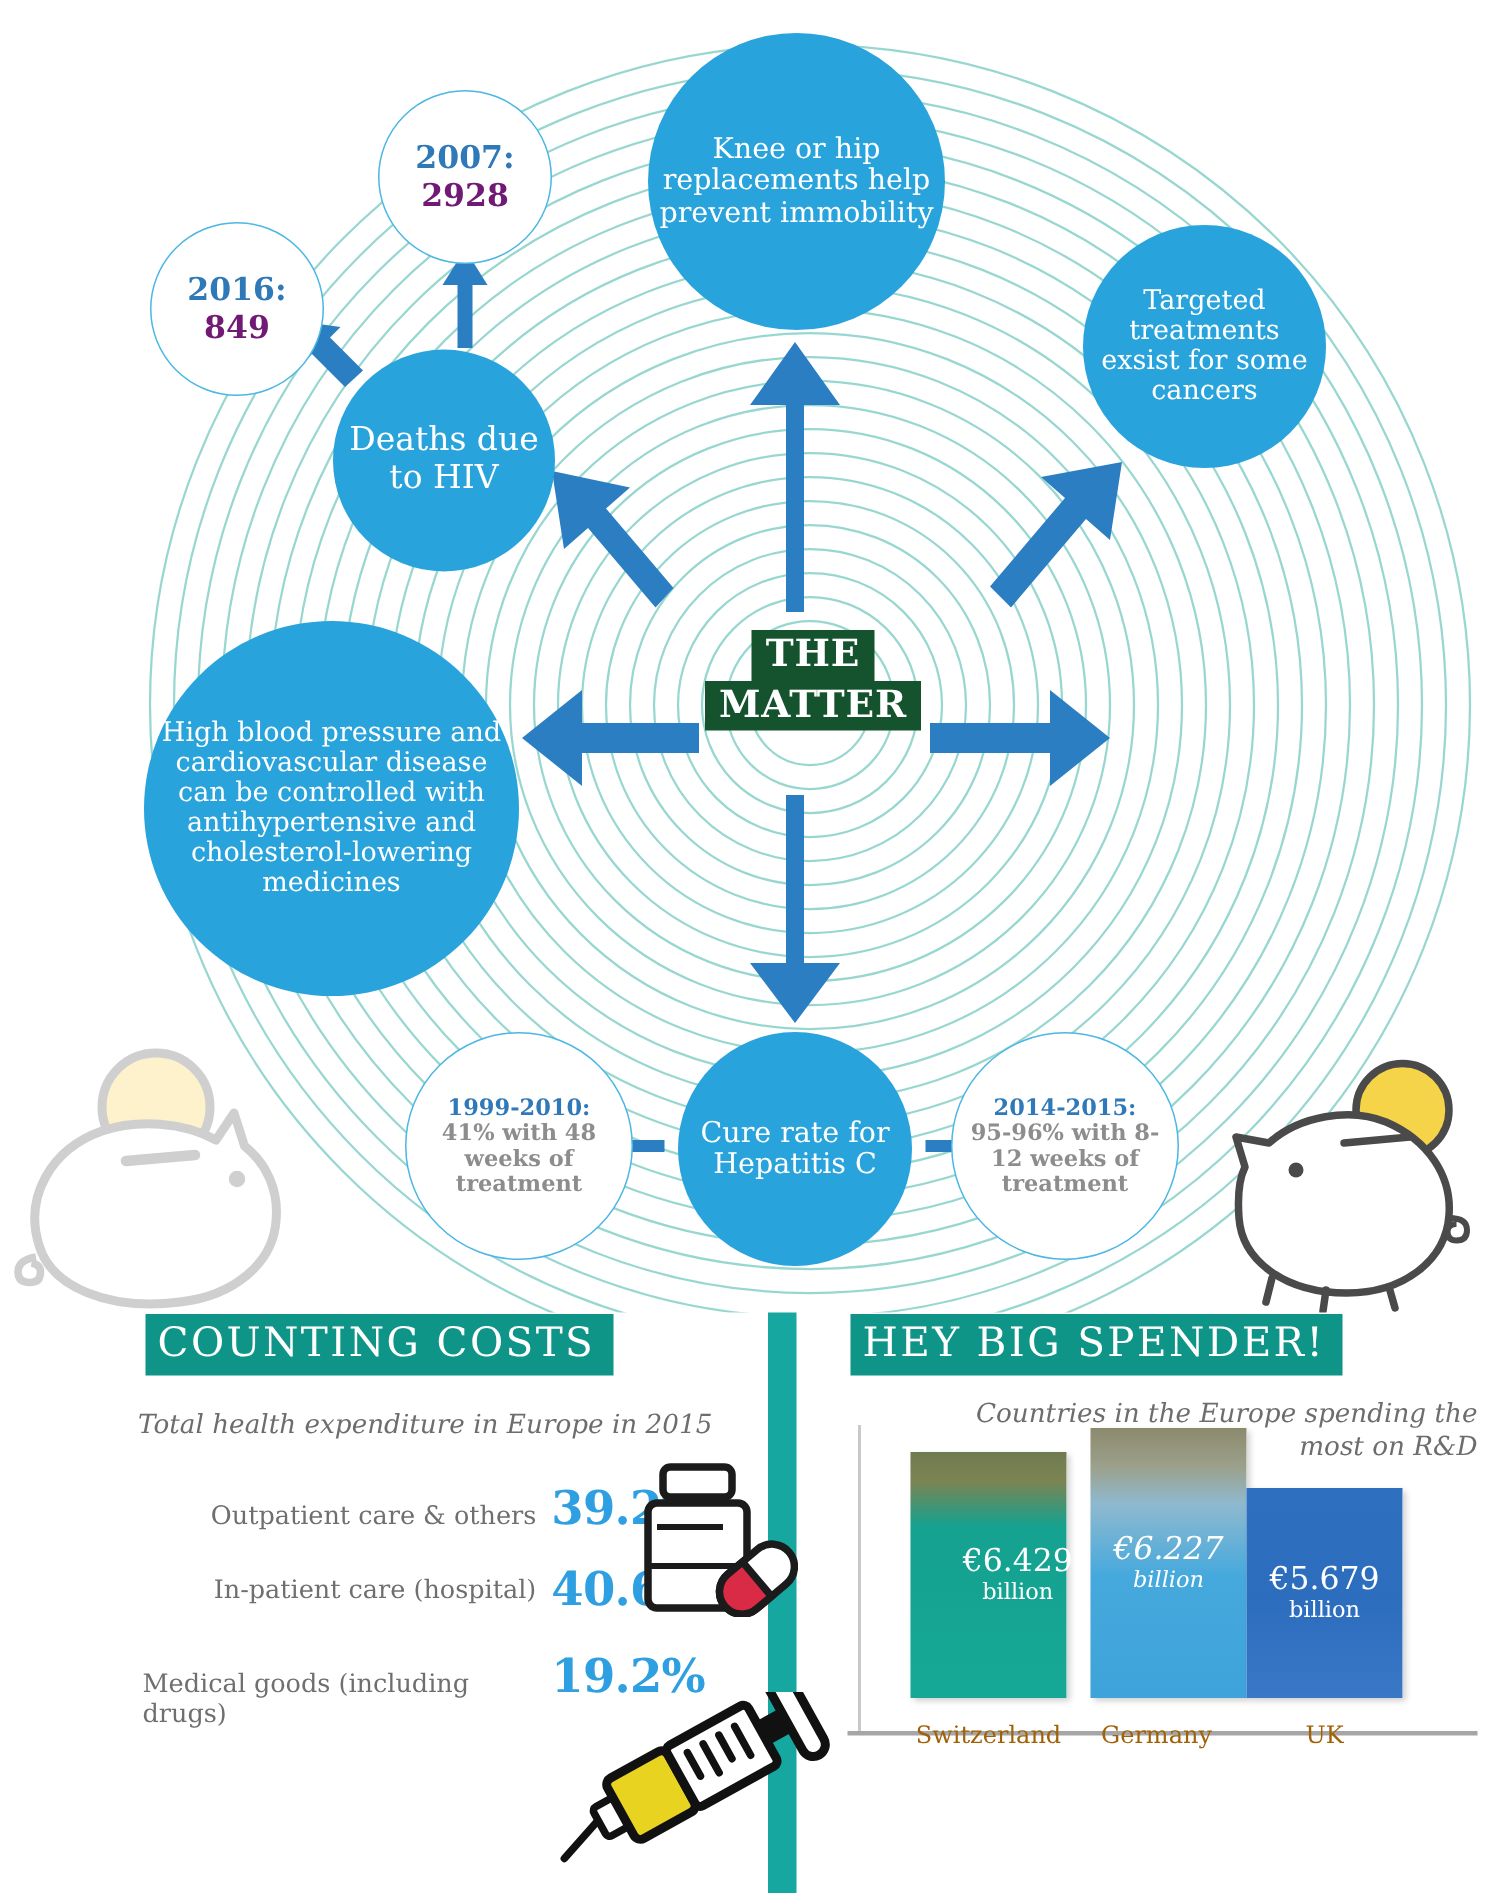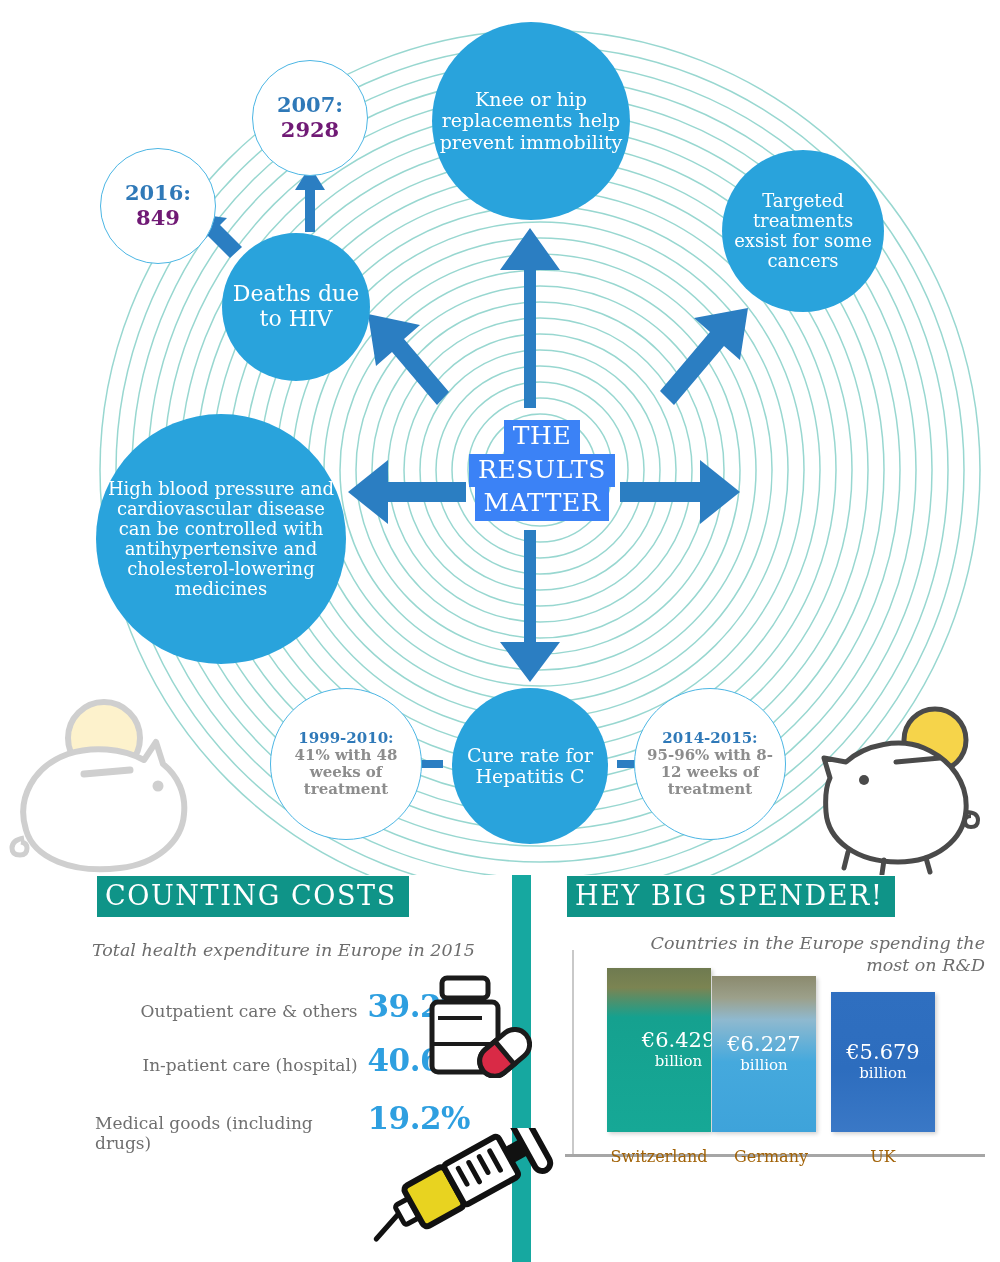--- a/index.html
+++ b/index.html
@@ -52,22 +52,22 @@
   #n-2014      { left: 634px; top: 688px; width: 152px; height: 152px; font-size: 15px; }
 
   
   #hub {
     position: absolute; left: 466px; top: 420px;
     width: 152px; display: flex; flex-direction: column;
     align-items: center; z-index: 6;
     font-family: "DejaVu Serif", serif;
   }
   #hub span {
-    background: #3b82f6; color: #ffffff;
-    font-size: 25px; font-weight: 400; letter-spacing: 0.6px;
+    background: #14532d; color: #ffffff;
+    font-size: 25px; font-weight: 700; letter-spacing: 0.6px;
     line-height: 1.22; padding: 1px 9px 2px 9px; display: block;
     white-space: nowrap;
   }
 
   
   #divider {
     position: absolute; left: 512px; top: 875px;
     width: 19px; height: 387px; background: #16a8a0;
   }
 
@@ -98,21 +98,21 @@
   .cost-label {
     font-family: "DejaVu Serif", serif;
     font-size: 17px; color: #6f6f6f;
   }
   .cost-val {
     font-family: "DejaVu Serif", serif;
     font-weight: 700; font-size: 31px; color: #2e9fe0;
     letter-spacing: -0.5px;
   }
   #c0 { top: 988px; }
-  #c1 { top: 1042px; }
+  #c1 { top: 1042px; align-items: center; }
   #c2 { top: 1100px; }
 
   
   #ic-bottle { position: absolute; left: 420px; top: 972px; }
   #ic-syringe{ position: absolute; left: 360px; top: 1128px; }
 
   
   #pig-left  { position: absolute; left: 6px;  top: 690px; }
   #pig-right { position: absolute; left: 800px; top: 700px; }
 
@@ -232,21 +232,20 @@
   </div>
   <div class="node outline" id="n-2014">
     <span class="txt">
       <span class="yr">2014-2015:</span><br>
       <span class="sub">95-96% with 8-12 weeks of treatment</span>
     </span>
   </div>
 
   <div id="hub">
     <span>THE</span>
-    <span>RESULTS</span>
     <span>MATTER</span>
   </div>
 
   <svg id="pig-left" width="200" height="190" viewBox="0 0 200 190">
     <circle cx="98" cy="48" r="36" fill="#fdf2cc" stroke="#cfcfcf" stroke-width="6"></circle>
     <path d="M20 140 C10 108 28 76 62 64 C86 56 116 58 138 70 L150 52 L157 74
              C172 86 180 104 178 124 C176 152 150 174 114 178 C66 184 28 168 20 140 Z" fill="#ffffff" stroke="#cfcfcf" stroke-width="6" stroke-linejoin="round"></path>
     <path d="M78 84 L124 80" stroke="#cfcfcf" stroke-width="7" stroke-linecap="round"></path>
     <circle cx="152" cy="96" r="5.5" fill="#cfcfcf"></circle>
     <path d="M18 148 q-12 2 -12 10 q0 7 8 7 q7 0 7 -7 q0 -5 -6 -6" fill="none" stroke="#cfcfcf" stroke-width="5"></path>
@@ -311,21 +310,21 @@
 <div id="chart">
   <div class="axis-y"></div>
   <div class="axis-x"></div>
 
   <div class="bar" style="left:42px; width:104px; height:164px; background:linear-gradient(#6f7a50 0%,#7b8452 12%,#15a18f 30%,#16a896 100%);padding-left:39px;">
     <span class="amt">€6.429</span>
     <span class="unit">billion</span>
   </div>
   <div class="bar-label" style="left:28px; width:132px;">Switzerland</div>
 
-  <div class="bar" style="left:147px; width:104px; height:156px; background:linear-gradient(#8b8a6e 0%,#9ca08a 14%,#8fb9cf 28%,#45a9dd 55%,#3ea3da 100%);">
+  <div class="bar" style="left:162px; width:104px; height:180px; background:linear-gradient(#8b8a6e 0%,#9ca08a 14%,#8fb9cf 28%,#45a9dd 55%,#3ea3da 100%);font-style:italic;">
     <span class="amt">€6.227</span>
     <span class="unit">billion</span>
   </div>
   <div class="bar-label" style="left:142px; width:128px;">Germany</div>
 
   <div class="bar" style="left:266px; width:104px; height:140px; background:linear-gradient(#2f6fc0 0%,#2d6dbe 55%,#3a78c6 100%);">
     <span class="amt">€5.679</span>
     <span class="unit">billion</span>
   </div>
   <div class="bar-label" style="left:258px; width:120px;">UK</div>

